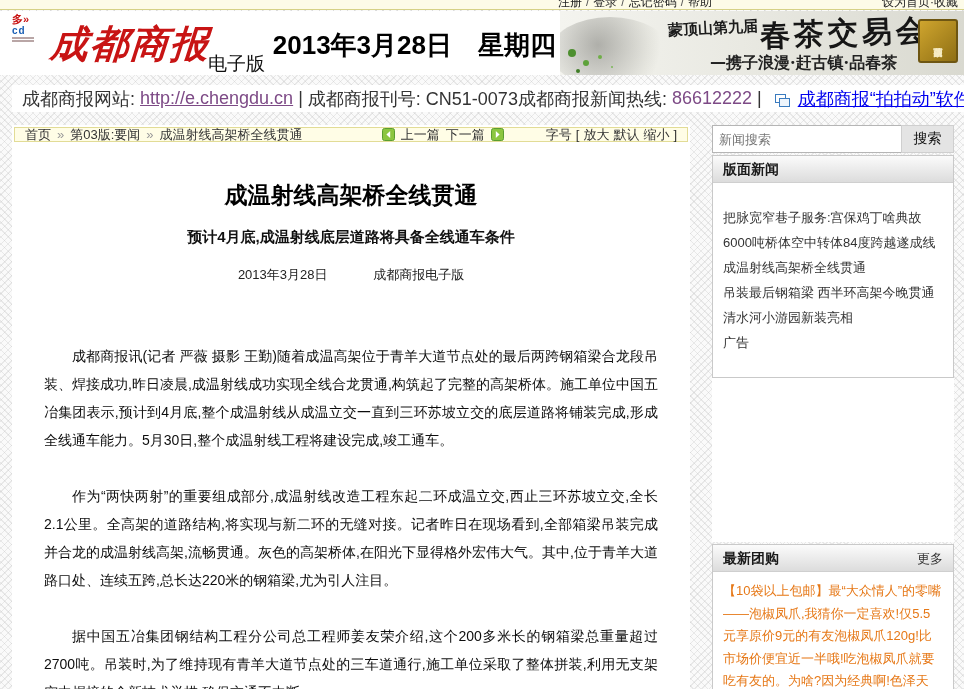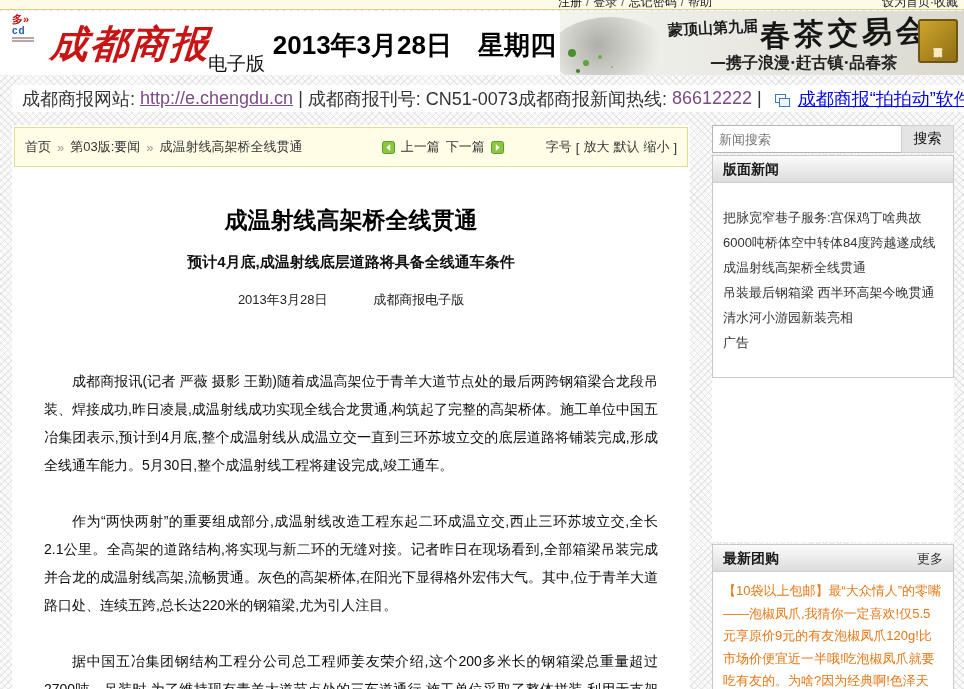--- a/index.html
+++ b/index.html
@@ -92,21 +92,21 @@
   }
   .infobar .grp { display:flex; align-items:center; gap:5px; }
   .purple { color:#7d4a86; }
   .dl-icon { display:inline-block; width:16px; height:14px; margin:0 2px 0 8px; }
   
   .main {
     position:absolute; left:12px; top:125px; width:678px; height:564px;
     background:#fff; overflow:hidden;
   }
   .crumbbar {
-    margin:2px; height:40px; background:#fffde6; border:1px solid #e2dc96;
+    margin:2px; height:15px; background:#fffde6; border:1px solid #e2dc96;
     display:flex; align-items:center; font-size:13px; color:#333; padding:0 10px;
     white-space:nowrap;
   }
   .crumb-left { flex:1; display:flex; align-items:center; gap:6px; }
   .crumb-left a { color:#333; text-decoration:none; }
   .crumb-sep { color:#999; }
   .crumb-nav { display:flex; align-items:center; gap:6px; margin-right:42px; }
   .crumb-nav a { color:#333; text-decoration:none; }
   .nav-ico { display:inline-block; width:13px; height:13px; vertical-align:-2px; }
   .fontsize { display:flex; align-items:center; gap:4px; color:#333; }

